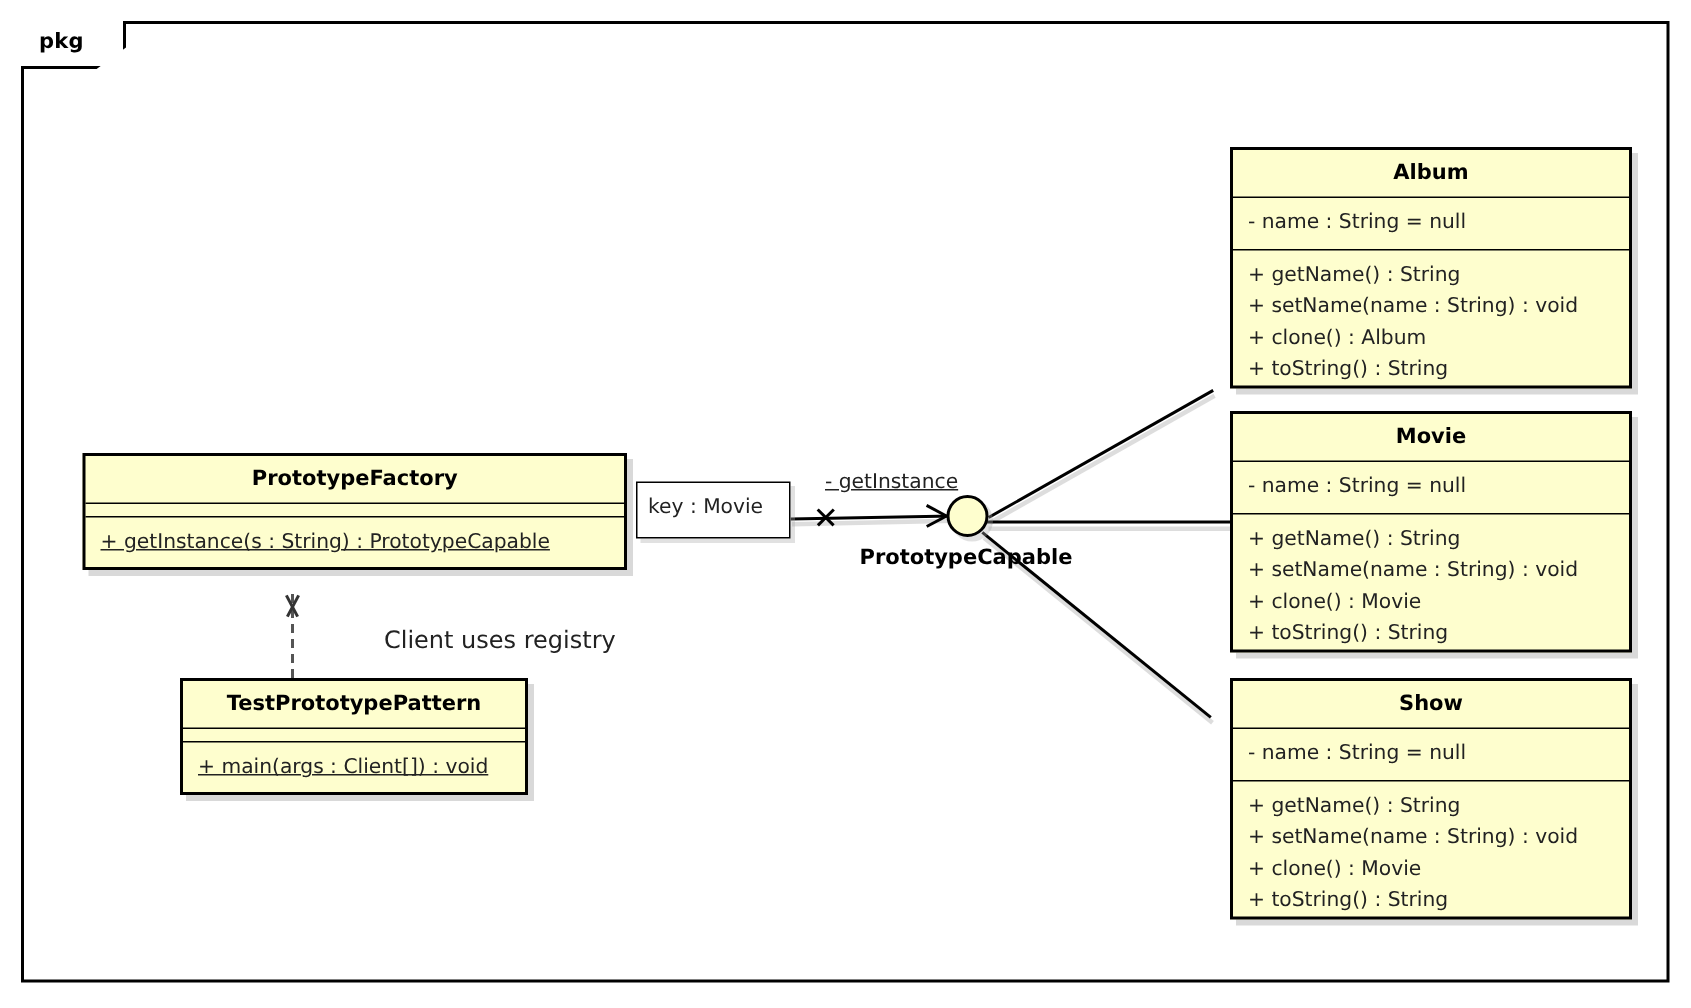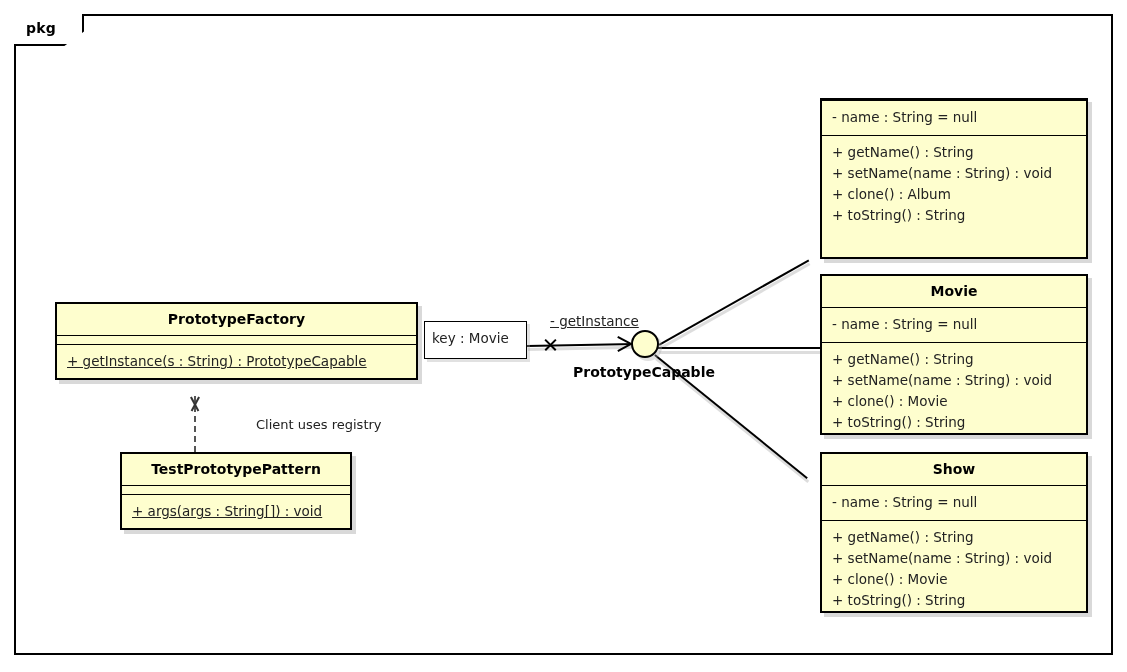--- a/index.html
+++ b/index.html
@@ -229,21 +229,21 @@
     width: 16px;
     height: 1.8px;
     background: #333333;
   }
   #dep-head span.l { left: -2px; transform-origin: 100% 50%; transform: rotate(-62deg); }
   #dep-head span.r { left: 6px; transform-origin: 0 50%; transform: rotate(62deg); }
   #dep-note {
     position: absolute;
     left: 256px;
     top: 417px;
-    font-size: 13px;
+    font-size: 16px;
     color: #222222;
     white-space: nowrap;
   }
 </style>
 </head>
 <body>
 
 <div id="canvas">
 
   <div id="pkg-frame"></div>
@@ -298,25 +298,26 @@
       <div class="member static">+ getInstance(s : String) : PrototypeCapable</div>
     </div>
   </div>
 
   <div class="uml-class" style="left:120px; top:452px; width:232px; height:78px;">
     <div class="cls-name">TestPrototypePattern</div>
     <div class="cls-sep"></div>
     <div class="cls-compartment empty"></div>
     <div class="cls-sep"></div>
     <div class="cls-compartment">
-      <div class="member static">+ args(args : String[]) : void</div>
+      <div class="member static">+ main(args : Client[]) : void</div>
     </div>
   </div>
 
   <div class="uml-class" style="left:820px; top:98px; width:268px; height:161px;">
+    <div class="cls-name">Album</div>
     <div class="cls-sep"></div>
     <div class="cls-compartment">
       <div class="member">- name : String = null</div>
     </div>
     <div class="cls-sep"></div>
     <div class="cls-compartment">
       <div class="member">+ getName() : String</div>
       <div class="member">+ setName(name : String) : void</div>
       <div class="member">+ clone() : Album</div>
       <div class="member">+ toString() : String</div>

